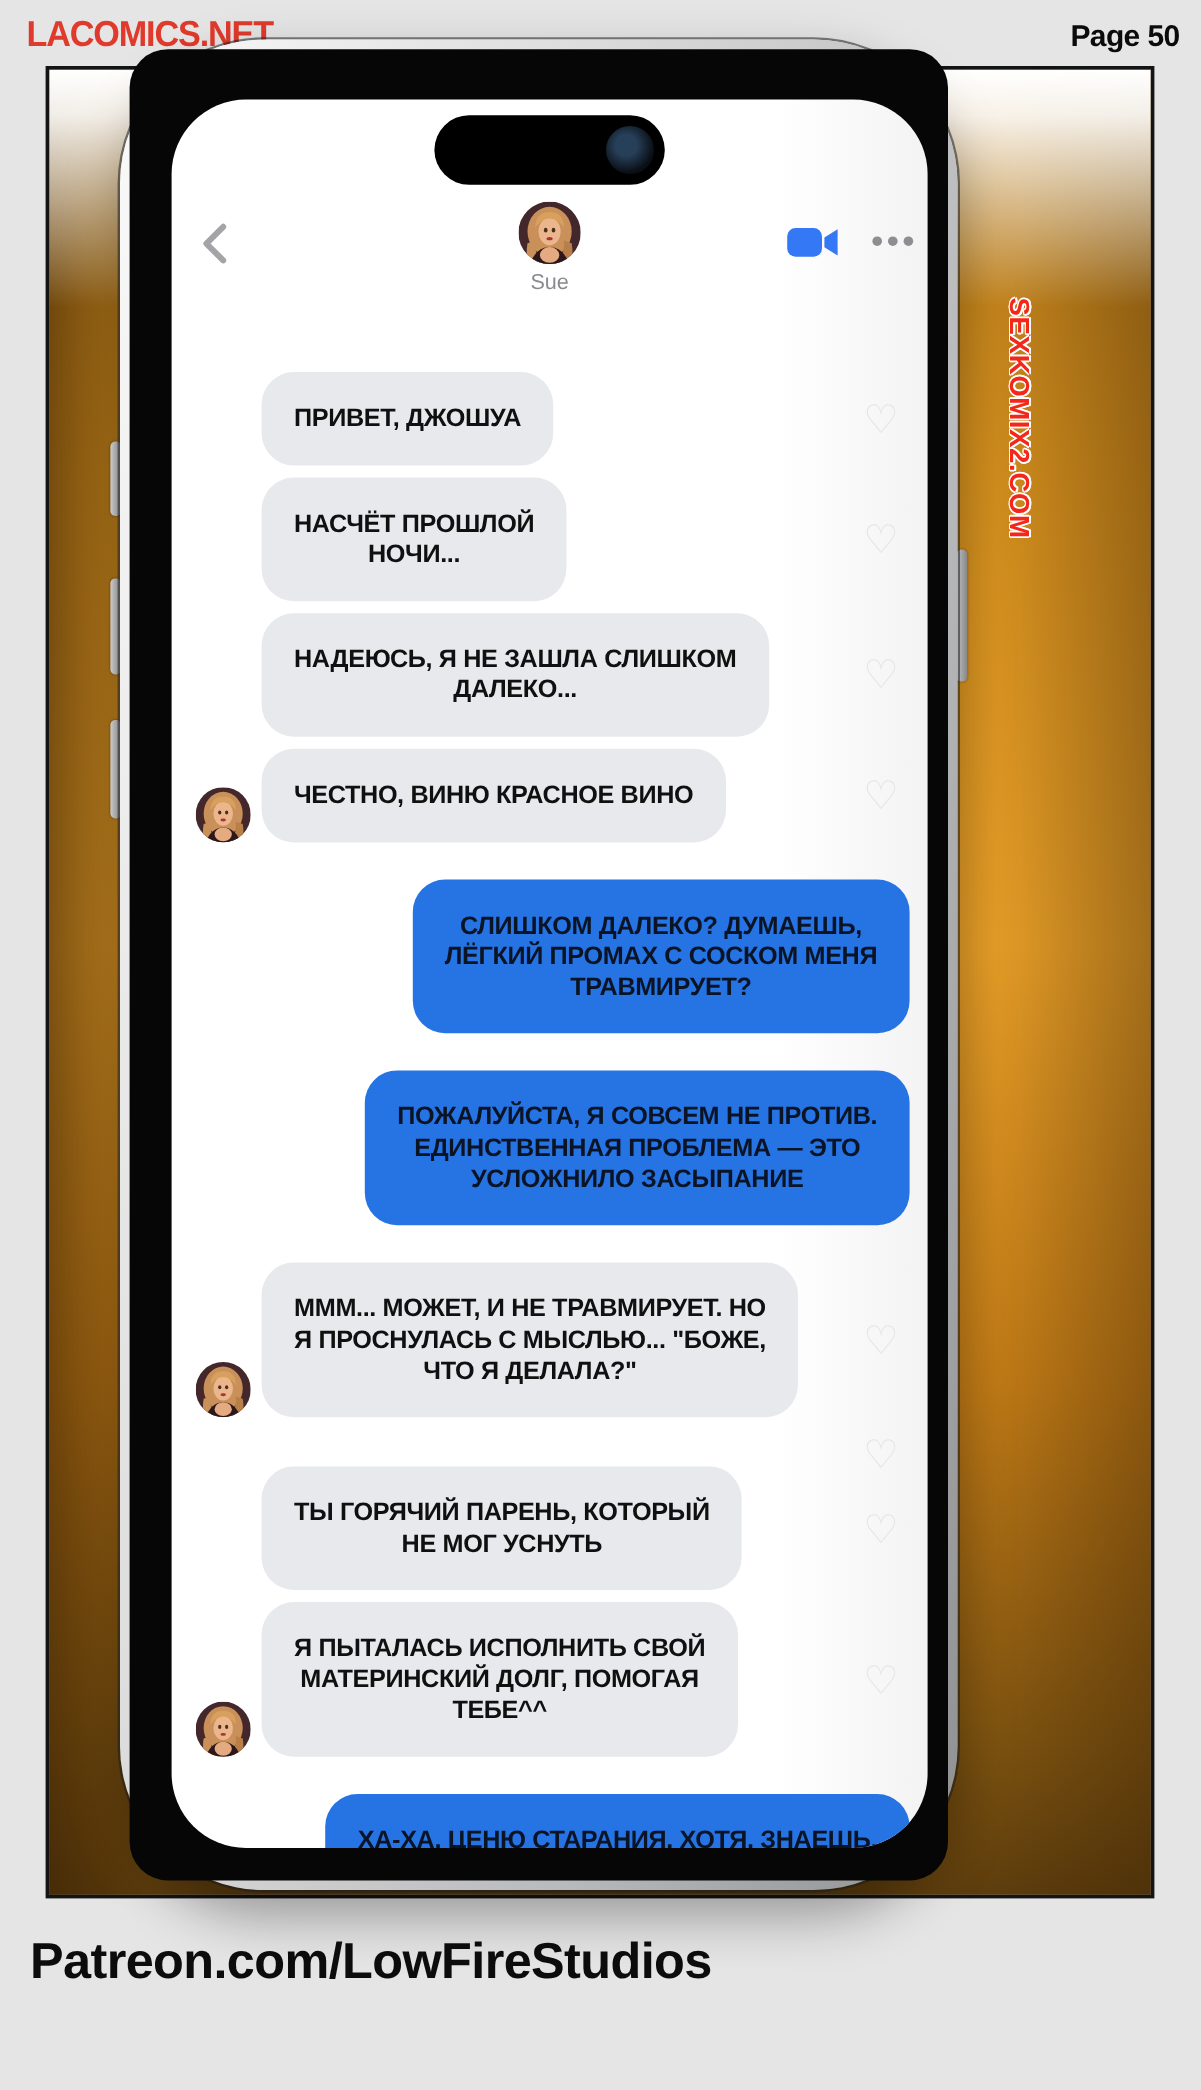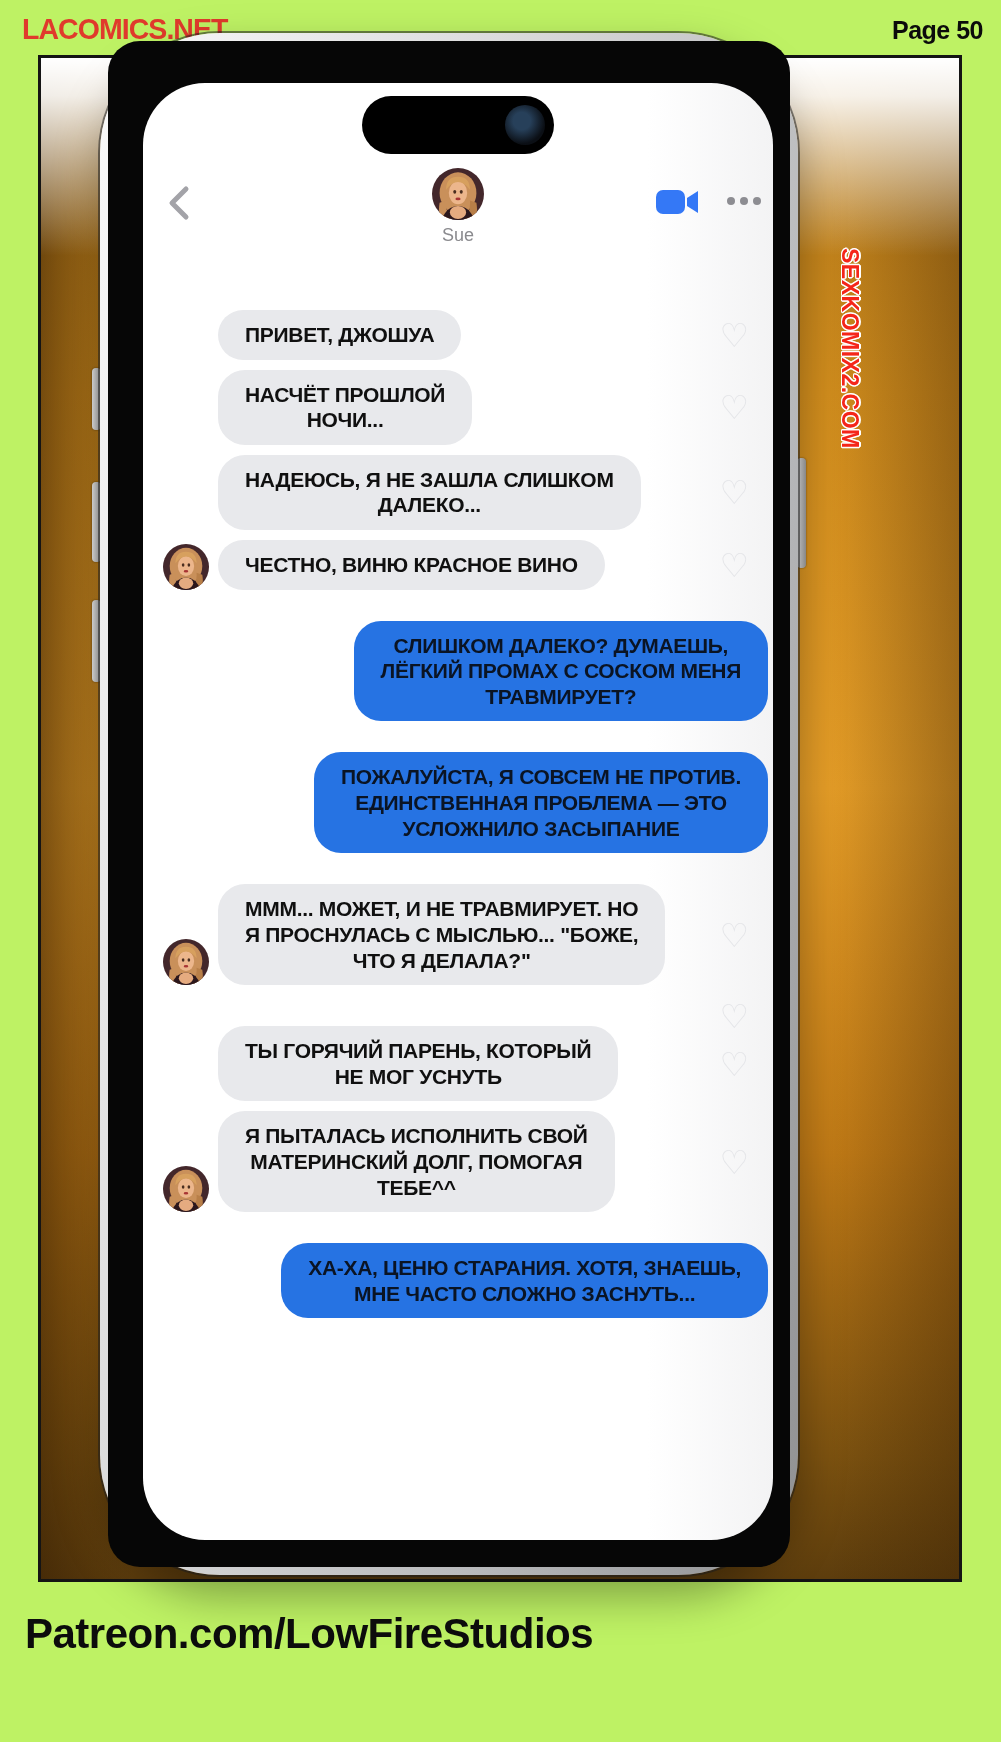--- a/index.html
+++ b/index.html
@@ -1,17 +1,17 @@
 <!DOCTYPE html>
 <html style="--incoming-bubble: #e8e9ec; --outgoing-bubble: #2673e3; --accent-blue: #3478f6; --brand-red: #e03a2c; --watermark-red: #f5261a; --heart-gray: #e4e5e8;"><head>
 <meta charset="utf-8">
 <style>
   html,body{margin:0;padding:0;}
   .page{
-    position:relative;width:1001px;height:1742px;background:#bef264;overflow:hidden;
+    position:relative;width:1001px;height:1742px;background:#e5e5e5;overflow:hidden;
     font-family:"Liberation Sans","DejaVu Sans",sans-serif;
     text-decoration:underline;
   }
   
   .site-mark{
     position:absolute;left:22px;top:12px;font-size:30px;font-weight:700;
     letter-spacing:-1px;transform:scaleX(.95);transform-origin:left;
     color:var(--brand-red,#e03a2c);
   }
   .page-number{
@@ -63,26 +63,26 @@
     font-size:18px;color:#8a8a8e;}
   .video-icon{position:absolute;left:512px;top:105px;}
   .more-icon{position:absolute;left:584px;top:114px;display:flex;gap:5px;}
   .more-icon .dot{width:8px;height:8px;border-radius:50%;background:#8d8d92;}
   
   .messages{position:absolute;left:0;top:227px;width:100%;display:flex;flex-direction:column;}
   .msg-row{position:relative;width:100%;margin-top:10px;}
   .msg-row:first-child{margin-top:0;}
   .msg-row.gap-lg{margin-top:31px;}
   .bubble{
-    display:block;width:fit-content;padding:12px 27px;border-radius:27px;
+    display:block;width:fit-content;padding:26px 27px;border-radius:27px;
     font-size:21px;font-weight:700;line-height:1.22;text-align:center;
     letter-spacing:-0.3px;white-space:pre-line;color:#101010;
   }
   .msg-row.in  .bubble{margin-left:75px;background:var(--incoming-bubble,#e8e9ec);}
-  .msg-row.out .bubble{margin-left:auto;margin-right:5px;background:var(--outgoing-bubble,#2673e3);color:#0a1424;}
+  .msg-row.out .bubble{margin-left:auto;margin-right:15px;background:var(--outgoing-bubble,#2673e3);color:#0a1424;}
   .heart{position:absolute;right:24px;top:50%;transform:translateY(-50%);
     font-size:33px;line-height:1;color:var(--heart-gray,#e4e5e8);
     font-family:"DejaVu Sans",sans-serif;}
   .msg-avatar{position:absolute;left:20px;bottom:0;width:46px;height:46px;}
   
   .footer{position:absolute;left:25px;top:1610px;font-size:42px;font-weight:700;color:#0c0c0c;
     letter-spacing:-0.5px;}
   .hidden-defs{position:absolute;width:0;height:0;overflow:hidden;}
 </style>
 </head>

